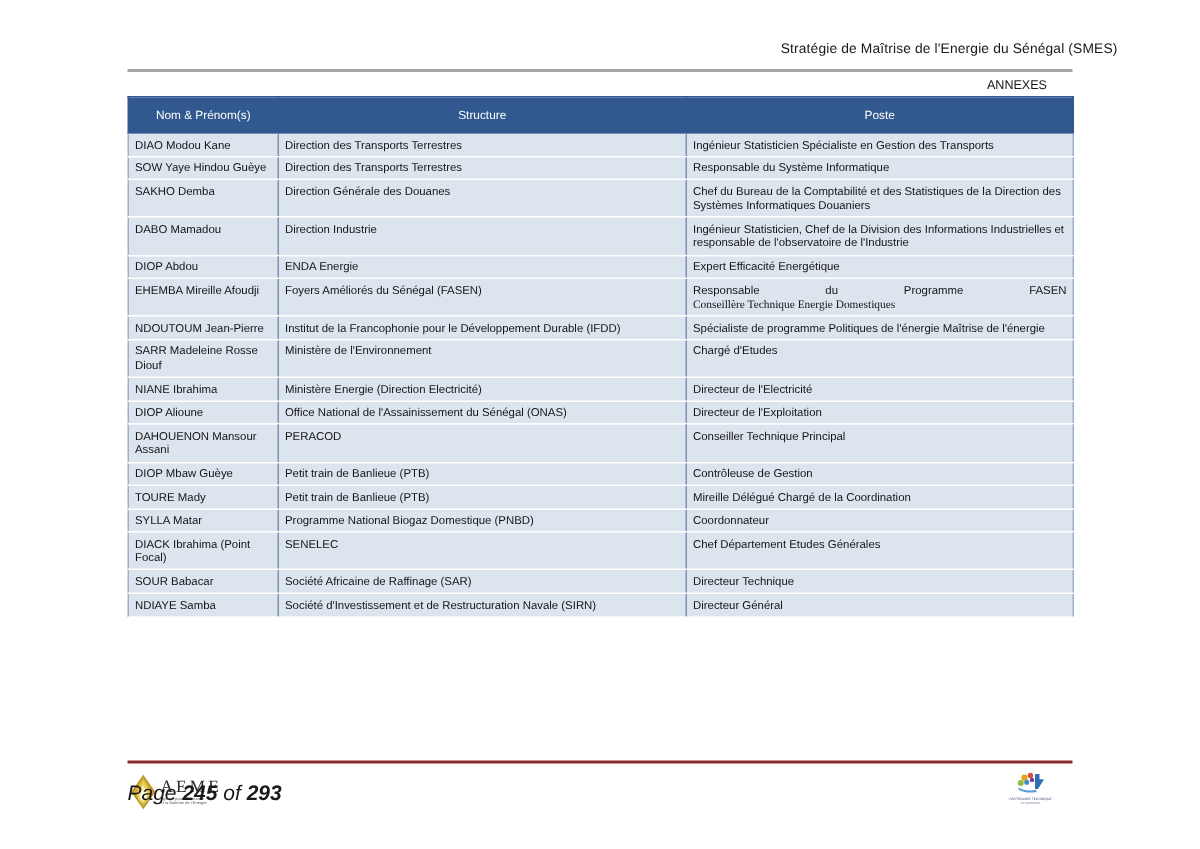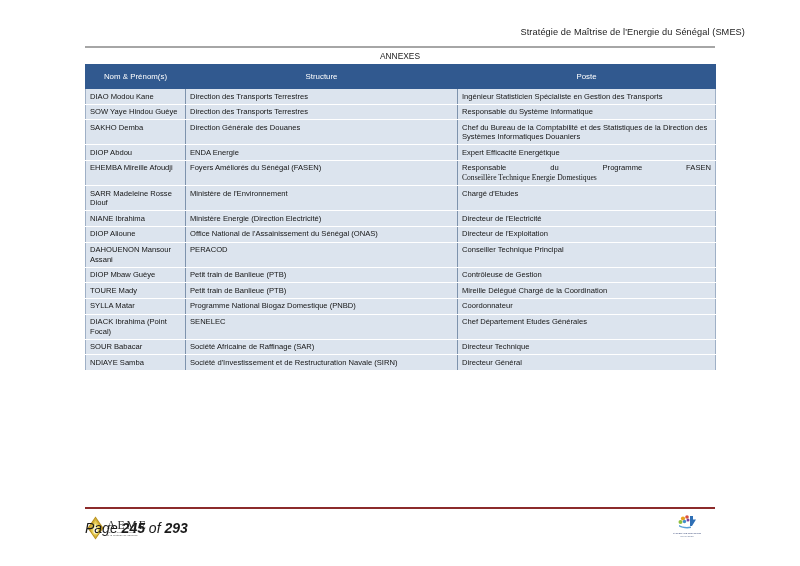--- a/index.html
+++ b/index.html
@@ -42,23 +42,23 @@
     left: 85px;
     width: 630px;
     height: 2px;
     background: #a6a6a6;
   }
 
   
   .annexes-caption {
     position: absolute;
     top: 51px;
-    left: 85px;
-    width: 630px;
-    text-align: center;
+    left: 68px;
+    width: 630px;
+    text-align: right;
     font-size: 8.4px;
     color: #1a1a1a;
     line-height: 11px;
   }
 
   
   .table-wrap {
     position: absolute;
     top: 64px;
     left: 85px;
@@ -237,36 +237,46 @@
           <td>Direction des Transports Terrestres</td>
           <td>Responsable du Système  Informatique</td>
         </tr>
 
         <tr>
           <td>SAKHO Demba</td>
           <td>Direction Générale des Douanes</td>
           <td>Chef du Bureau de la Comptabilité et des Statistiques de la Direction des Systèmes Informatiques Douaniers</td>
         </tr>
 
+        <tr>
+          <td>DABO Mamadou</td>
+          <td>Direction Industrie</td>
+          <td>Ingénieur Statisticien, Chef de la Division des Informations Industrielles et responsable de l'observatoire de l'Industrie</td>
+        </tr>
 
         <tr>
           <td>DIOP Abdou</td>
           <td>ENDA Energie</td>
           <td>Expert Efficacité Energétique</td>
         </tr>
 
         <tr>
           <td>EHEMBA Mireille Afoudji</td>
           <td>Foyers Améliorés du Sénégal (FASEN)</td>
           <td class="justify-cell">
             <span class="line-just">Responsable du Programme FASEN</span>
             <span class="line-norm">Conseillère Technique Energie Domestiques</span>
           </td>
         </tr>
 
+        <tr>
+          <td>NDOUTOUM Jean-Pierre</td>
+          <td>Institut de la Francophonie pour le Développement Durable (IFDD)</td>
+          <td>Spécialiste de programme Politiques de l'énergie Maîtrise de l'énergie</td>
+        </tr>
 
         <tr>
           <td>SARR Madeleine Rosse Diouf</td>
           <td>Ministère de l'Environnement</td>
           <td>Chargé d'Etudes</td>
         </tr>
 
         <tr>
           <td>NIANE Ibrahima</td>
           <td>Ministère Energie (Direction Electricité)</td>

